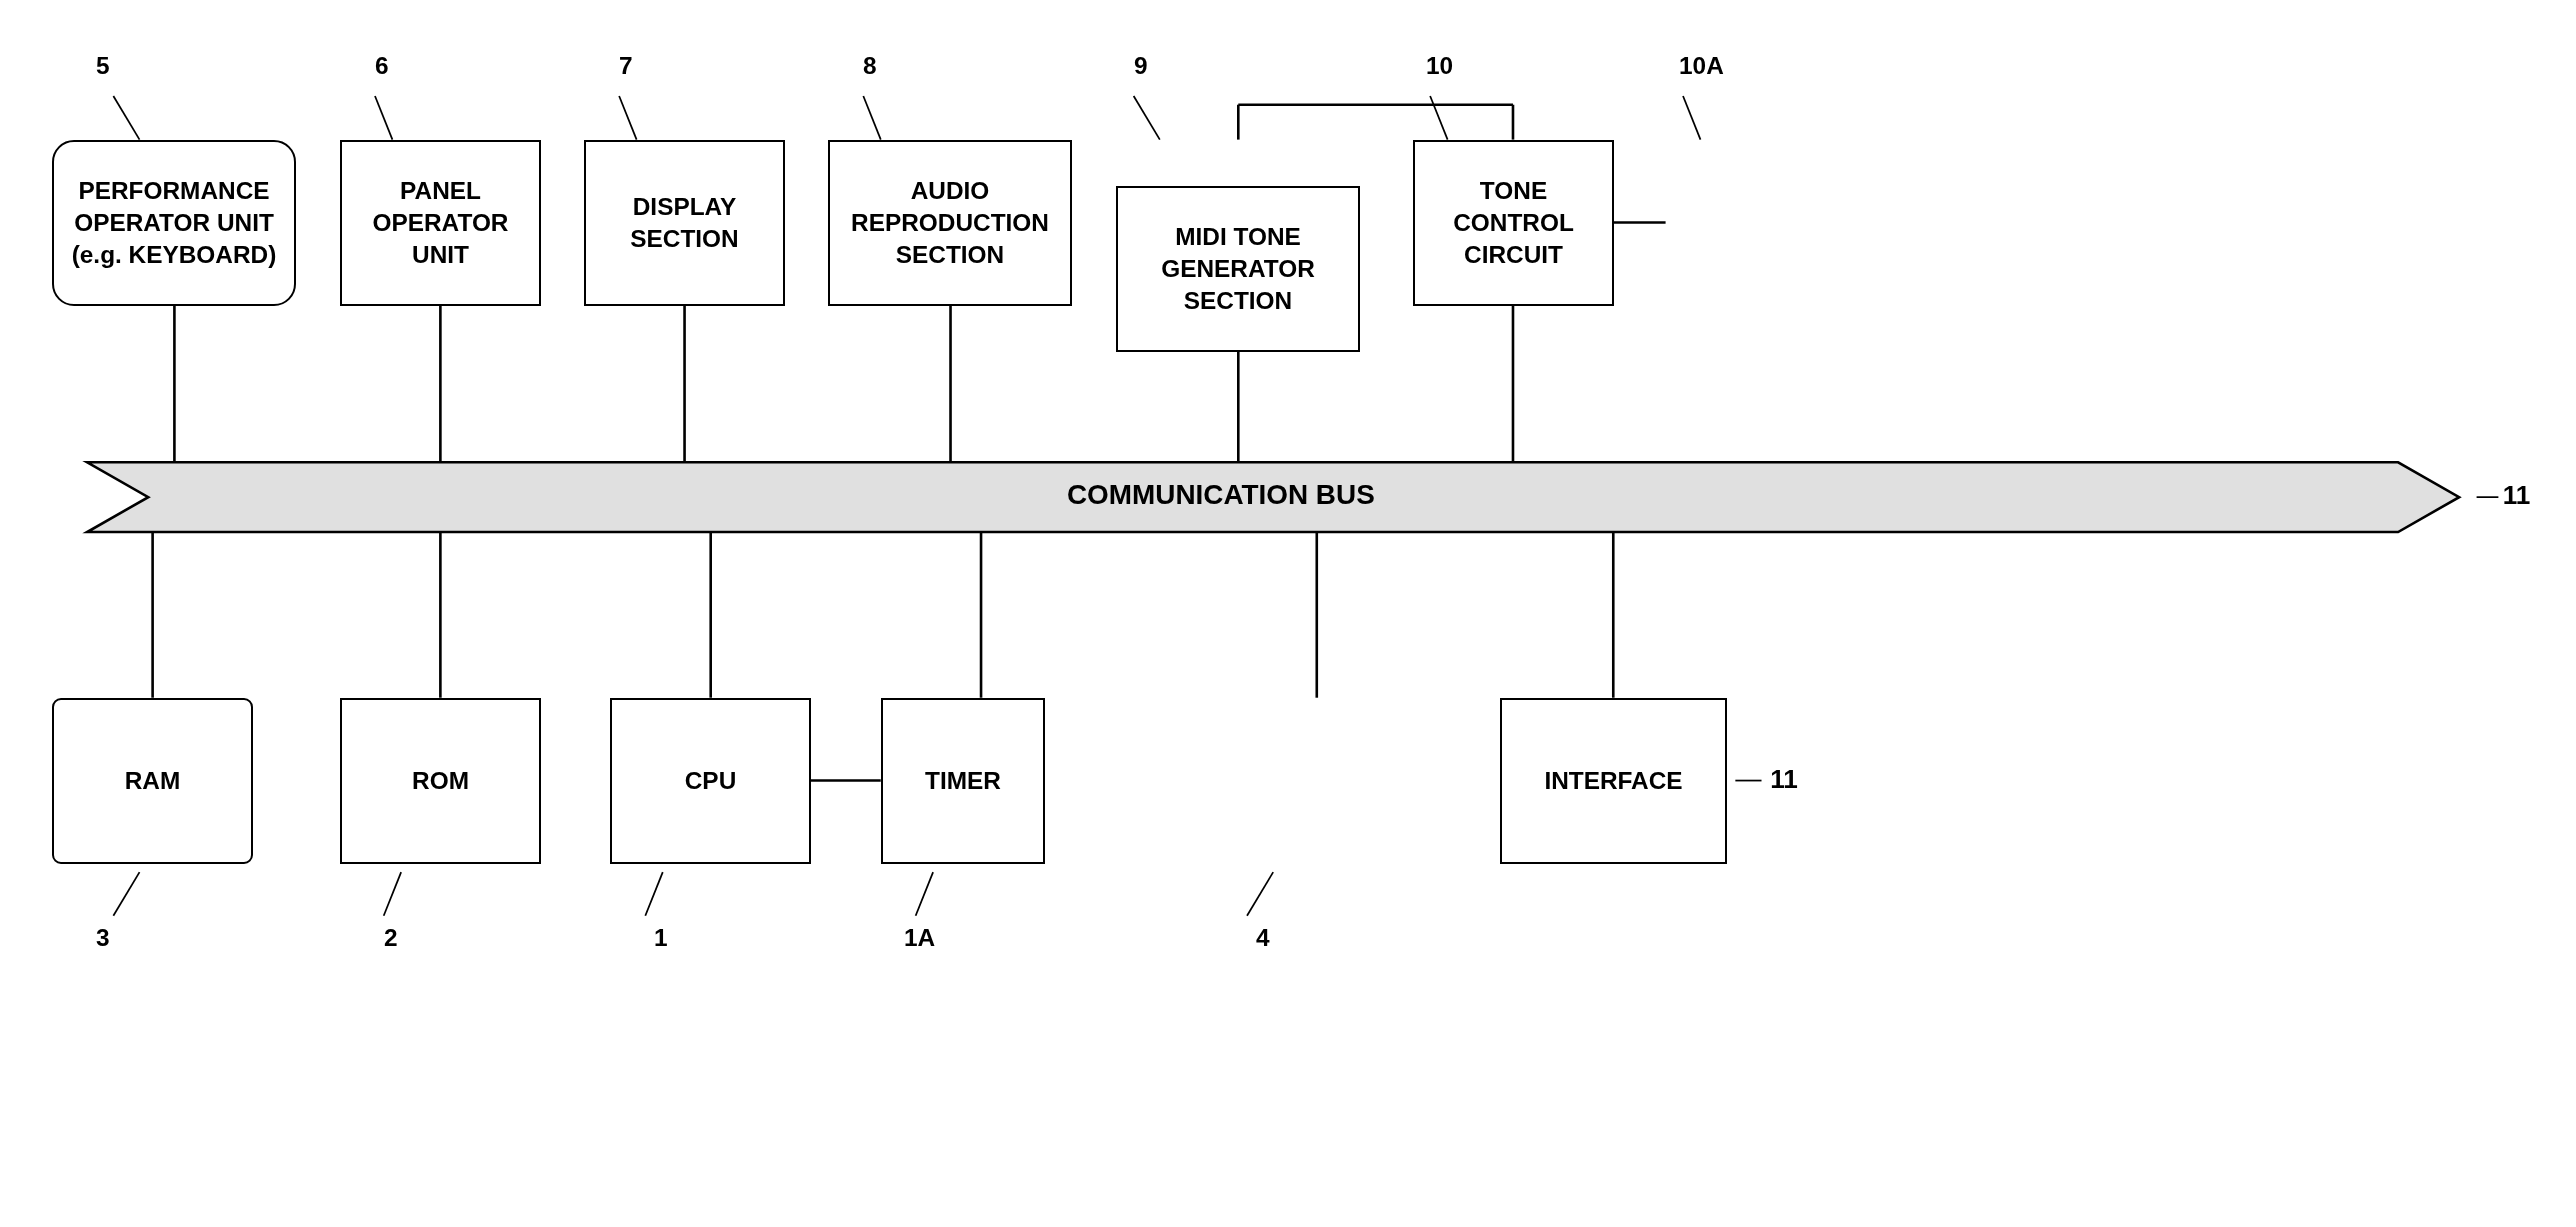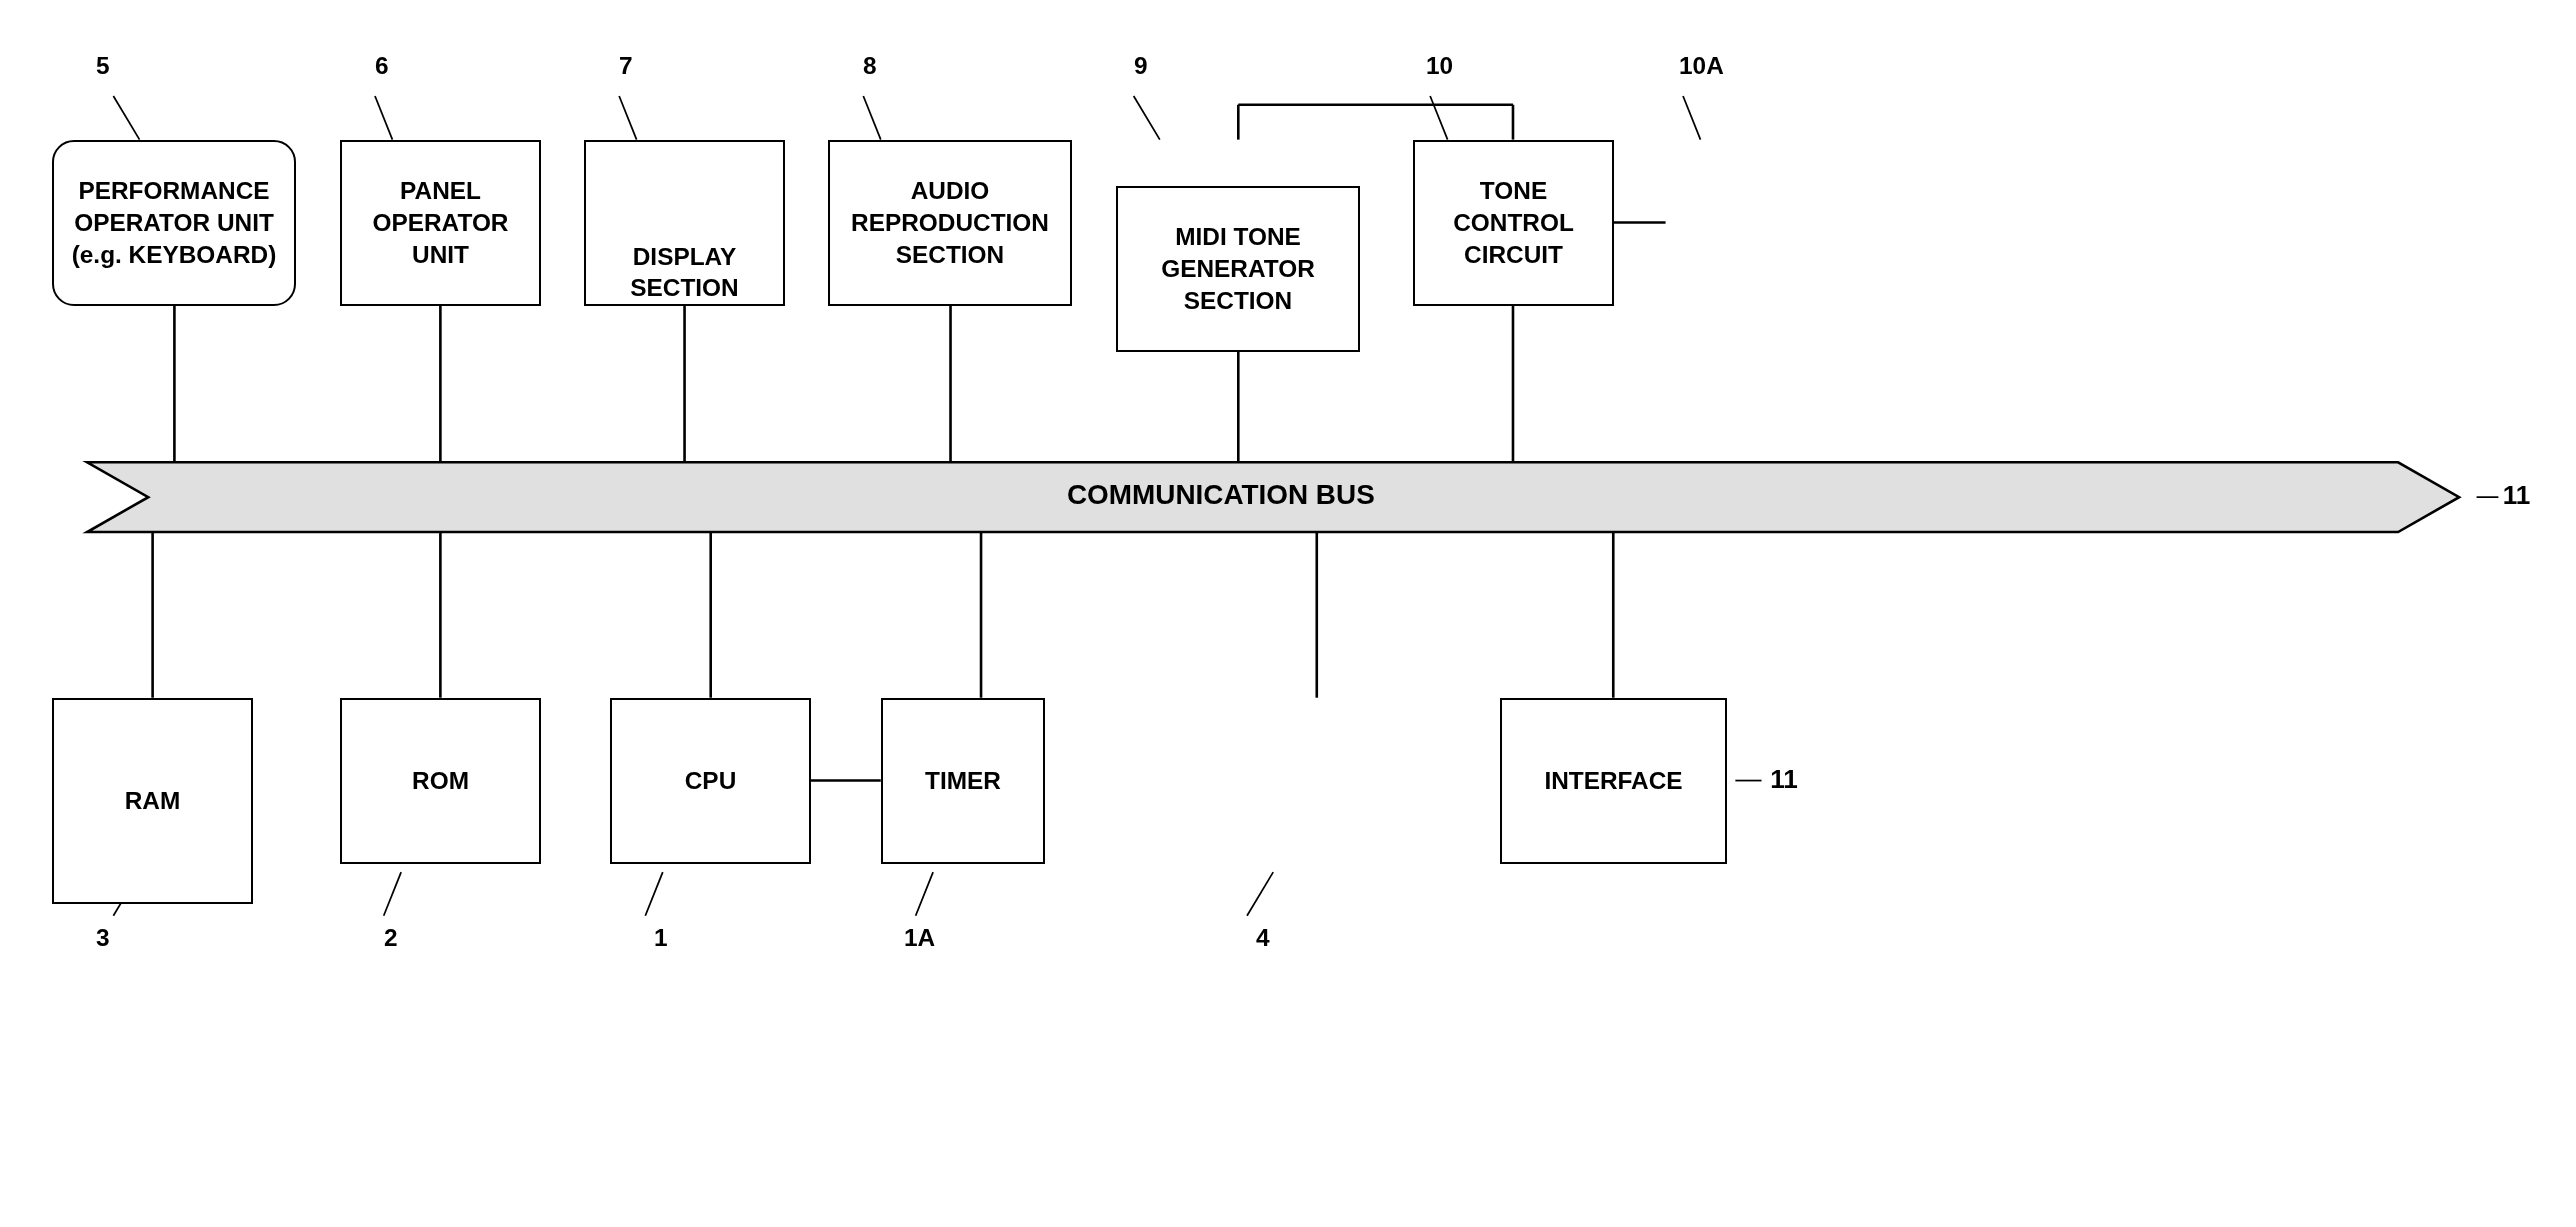--- a/index.html
+++ b/index.html
@@ -123,34 +123,34 @@
   <span class="label" style="left:1134px; top:52px;">9</span>
   <span class="label" style="left:1426px; top:52px;">10</span>
   <span class="label" style="left:1679px; top:52px;">10A</span>
 
   <div class="block" style="left:52px; top:140px; width:244px; height:166px;border-radius:22px;">
     <span>PERFORMANCE<br>OPERATOR UNIT<br>(e.g. KEYBOARD)</span>
   </div>
   <div class="block" style="left:340px; top:140px; width:201px; height:166px;">
     <span>PANEL<br>OPERATOR<br>UNIT</span>
   </div>
-  <div class="block" style="left:584px; top:140px; width:201px; height:166px;align-items:flex-end;">
+  <div class="block" style="left:584px; top:140px; width:201px; height:166px;">
     <span>DISPLAY<br>SECTION</span>
   </div>
   <div class="block" style="left:828px; top:140px; width:244px; height:166px;">
     <span>AUDIO<br>REPRODUCTION<br>SECTION</span>
   </div>
   <div class="block" style="left:1116px; top:140px; width:244px; height:166px;margin-top:46px;">
     <span>MIDI TONE<br>GENERATOR<br>SECTION</span>
   </div>
   <div class="block" style="left:1413px; top:140px; width:201px; height:166px;">
     <span>TONE<br>CONTROL<br>CIRCUIT</span>
   </div>
 
-  <div class="block" style="left:52px; top:698px; width:201px; height:206px;">
+  <div class="block" style="left:52px; top:698px; width:201px; height:166px;border-radius:9px;">
     <span>RAM</span>
   </div>
 
   <div class="block" style="left:340px; top:698px; width:201px; height:166px;">
     <span>ROM</span>
   </div>
 
   <div class="block" style="left:610px; top:698px; width:201px; height:166px;">
     <span>CPU</span>
   </div>

